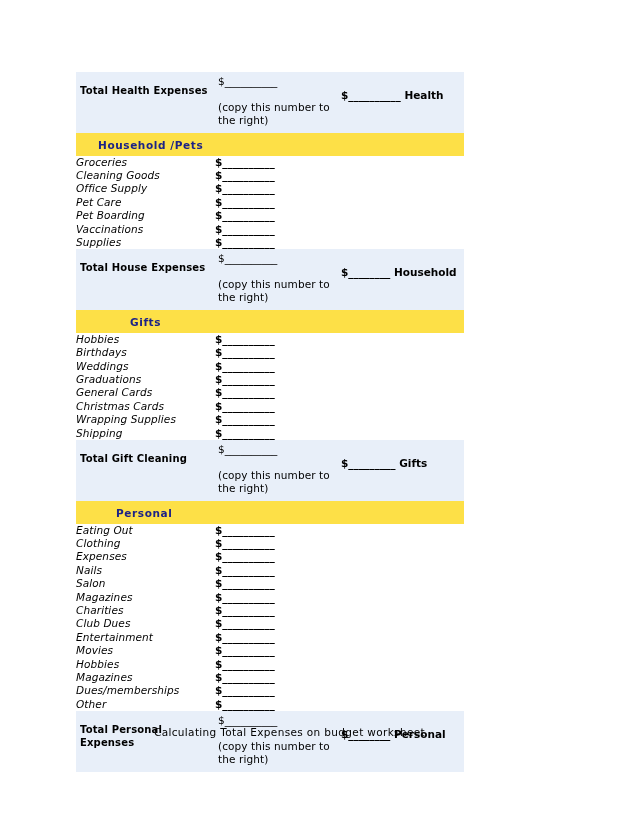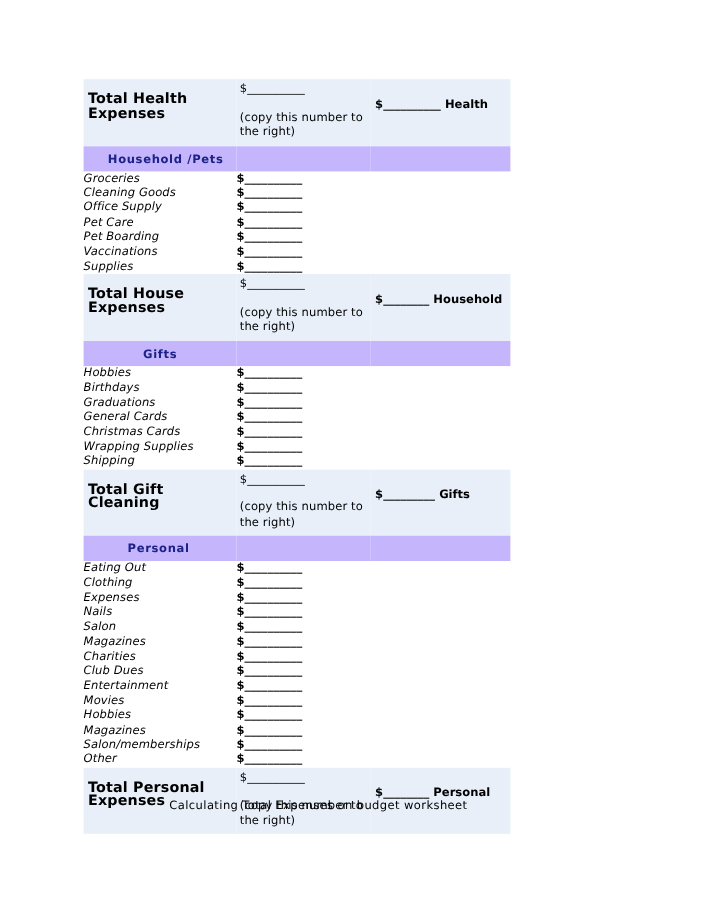--- a/index.html
+++ b/index.html
@@ -45,21 +45,21 @@
   col.c1 { width: 139px; }
   col.c2 { width: 122px; }
   col.c3 { width: 127px; }
 
   
   tr.total-row > td {
     background: #e8eff9;
   }
 
   tr.total-row td.tl-label {
-    font-size: 13px;
+    font-size: 10px;
     font-weight: bold;
     line-height: 12.5px;
     padding: 13px 4px 6px 4px;
     letter-spacing: 0.15px;
   }
 
   tr.total-row td.tl-mid {
     font-size: 10.5px;
     line-height: 13.5px;
     padding: 3px 4px 5px 3px;
@@ -82,21 +82,21 @@
   }
 
   .note {
     display: block;
     font-weight: normal;
     margin-top: 12px;
   }
 
   
   tr.section-row td {
-    background: #c4b5fd;
+    background: #fde047;
   }
   .section-head {
     font-size: 10.5px;
     font-weight: bold;
     color: #1c2287;
     letter-spacing: 0.6px;
     padding: 6px 0 5px 0;
     white-space: nowrap;
   }
   .section-head.indent-1 { padding-left: 22px; }
@@ -231,20 +231,25 @@
           <td class="item-name">Hobbies</td>
           <td class="item-blank">$__________</td>
           <td class="item-empty"></td>
         </tr>
         <tr class="item-row">
           <td class="item-name">Birthdays</td>
           <td class="item-blank">$__________</td>
           <td class="item-empty"></td>
         </tr>
         <tr class="item-row">
+          <td class="item-name">Weddings</td>
+          <td class="item-blank">$__________</td>
+          <td class="item-empty"></td>
+        </tr>
+        <tr class="item-row">
           <td class="item-name">Graduations</td>
           <td class="item-blank">$__________</td>
           <td class="item-empty"></td>
         </tr>
         <tr class="item-row">
           <td class="item-name">General Cards</td>
           <td class="item-blank">$__________</td>
           <td class="item-empty"></td>
         </tr>
         <tr class="item-row">
@@ -336,21 +341,21 @@
           <td class="item-name">Hobbies</td>
           <td class="item-blank">$__________</td>
           <td class="item-empty"></td>
         </tr>
         <tr class="item-row">
           <td class="item-name">Magazines</td>
           <td class="item-blank">$__________</td>
           <td class="item-empty"></td>
         </tr>
         <tr class="item-row">
-          <td class="item-name">Salon/memberships</td>
+          <td class="item-name">Dues/memberships</td>
           <td class="item-blank">$__________</td>
           <td class="item-empty"></td>
         </tr>
         <tr class="item-row">
           <td class="item-name">Other</td>
           <td class="item-blank">$__________</td>
           <td class="item-empty"></td>
         </tr>
 
         <tr class="total-row">

